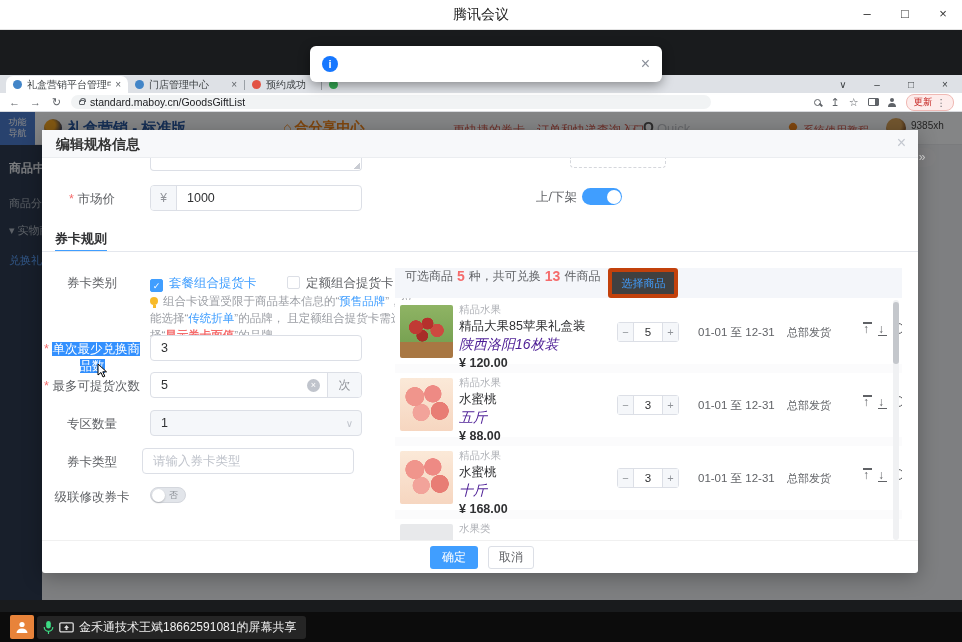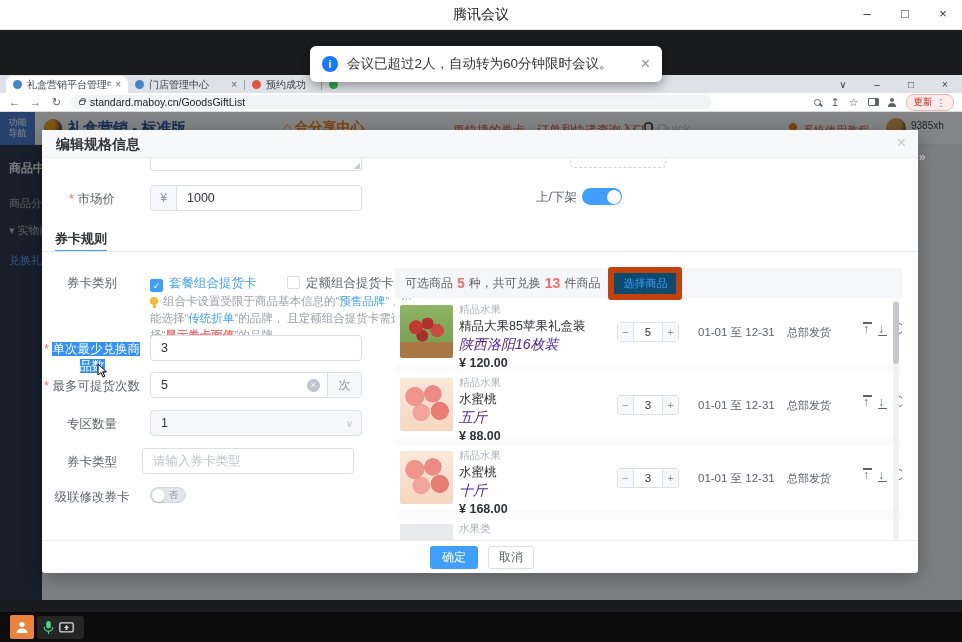--- a/index.html
+++ b/index.html
@@ -110,23 +110,23 @@
   .tip .r { color:#f56c6c; font-weight:bold; }
 
   .toggle-on { position:absolute; width:40px; height:17px; border-radius:9px; background:#409eff; }
   .toggle-on .t { position:absolute; left:6px; top:2px; font-size:9px; color:#fff;margin-top:48px; }
   .toggle-on .knob { position:absolute; right:1.5px; top:1.5px; width:14px; height:14px; border-radius:50%; background:#fff; }
   .toggle-off { position:absolute; width:36px; height:16px; border-radius:9px; background:#e2e5ea; border:1px solid #d4d7dd; }
   .toggle-off .t { position:absolute; right:7px; top:1px; font-size:9px; color:#8f9399; }
   .toggle-off .knob { position:absolute; left:1px; top:0.5px; width:13px; height:13px; border-radius:50%; background:#fff; box-shadow:0 1px 2px rgba(0,0,0,.2); }
 
   
-  .pnl-head { position:absolute; left:353px; top:110px; width:507px; height:30px; background:#f4f6fa; display:flex; align-items:center; padding:0 10px; font-size:12px; color:#606266; }
+  .pnl-head { position:absolute; left:353px; top:110px; width:507px; height:30px; background:#f4f6fa; display:flex; padding:0 10px; font-size:12px; color:#606266; }
   .pnl-head .num { color:#f56c6c; font-weight:bold; font-size:14px; margin:0 4px; }
-  .sel-btn { margin-left:8px; background:#0c4a6e; border:6px solid #c2410c; color:#409eff; font-size:11px; border-radius:3px; padding:3px 9px; }
+  .sel-btn { margin-left:8px; background:#404040; border:4px solid #c2410c; color:#409eff; font-size:11px; border-radius:3px; padding:3px 9px; }
   .plist { position:absolute; left:353px; top:142px; width:507px; height:240px; background:#fbfbfc; overflow:hidden; }
   .pitem { position:relative; width:100%; height:64px; background:#fff; margin-bottom:9px; }
   .pimg { position:absolute; left:5px; top:5px; width:53px; height:53px; border-radius:2px; }
   .img-apple { background:
       radial-gradient(circle at 30% 42%, #c03a34 0 14%, transparent 15%),
       radial-gradient(circle at 52% 35%, #b5302c 0 13%, transparent 14%),
       radial-gradient(circle at 70% 48%, #cc4a40 0 14%, transparent 15%),
       radial-gradient(circle at 42% 58%, #a82c28 0 13%, transparent 14%),
       linear-gradient(to top, #a87743 0 30%, transparent 30%),
       linear-gradient(#8fb464,#6e9a4b); }
@@ -419,35 +419,35 @@
       </div>
 
     <div class="ft-line"></div>
     <button class="btn-ok">确定</button>
     <button class="btn-cancel">取消</button>
   </div>
 </div>
 
 <div class="toast">
   <span class="i-ico">i</span>
-  <span class="txt">会议已超过2人，自动转为60分钟限时会议。</span>
   <span class="x">×</span>
 </div>
 
 <div class="taskbar">
   <div class="tb-avatar">
     <svg width="14" height="14" viewBox="0 0 14 14">
       <circle cx="7" cy="4.5" r="2.6" fill="#fff"></circle>
       <path d="M1.5 13 a5.5 4.5 0 0 1 11 0 Z" fill="#fff"></path>
     </svg>
   </div>
   <div class="tb-pill">
     <svg width="11" height="15" viewBox="0 0 11 15">
       <rect x="3.2" y="1" width="4.6" height="7.5" rx="2.3" fill="#3ddc84"></rect>
       <path d="M1.2 7 a4.3 4.3 0 0 0 8.6 0" stroke="#3ddc84" stroke-width="1.2" fill="none"></path>
       <line x1="5.5" y1="11.5" x2="5.5" y2="14" stroke="#3ddc84" stroke-width="1.2"></line>
     </svg>
     <svg width="15" height="12" viewBox="0 0 15 12">
       <rect x="0.8" y="0.8" width="13.4" height="9" rx="1.2" fill="none" stroke="#dcdcdc" stroke-width="1.3"></rect>
       <path d="M7.5 3 L10 6 H8.4 V8 H6.6 V6 H5 Z" fill="#dcdcdc"></path>
     </svg>
+    <span class="tb-text">金禾通技术王斌18662591081的屏幕共享</span>
   </div>
 </div>
 
 </body></html>

